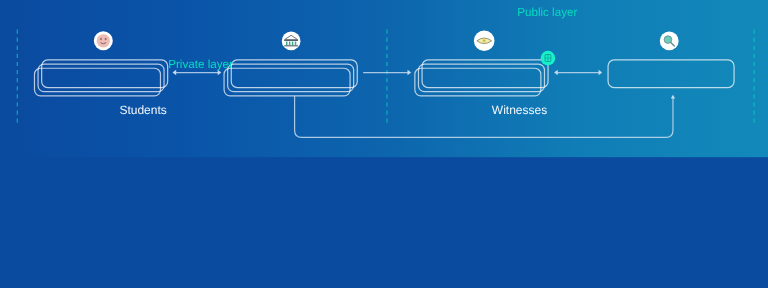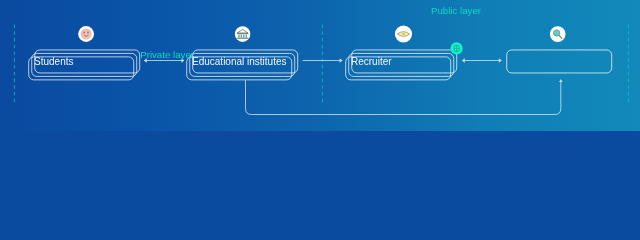--- a/index.html
+++ b/index.html
@@ -3,21 +3,21 @@
 <meta charset="utf-8">
 <title>Private and Public layer diagram</title>
 <style>
   html,body{margin:0;padding:0;background:#0a4a9f;}
   body{width:640px;height:131px;overflow:hidden;font-family:"Liberation Sans",sans-serif;}
   #stage{position:relative;width:640px;height:131px;overflow:hidden;
          background:linear-gradient(90deg,#0a4a9f 0%,#0a55a9 25%,#0d65ad 50%,#107db6 75%,#1289ba 100%);}
   #stage > *{position:absolute;}
   #vec{left:0;top:0;width:640px;height:131px;}
   .layer-label{color:#06dcc0;font-size:9.7px;line-height:10px;white-space:nowrap;}
-  .node-label{color:#f2f7fd;font-size:10px;line-height:11px;white-space:nowrap;text-align:left;}
+  .node-label{color:#f2f7fd;font-size:10px;line-height:11px;white-space:nowrap;text-align:right;margin-top:31px;}
   svg{display:block;overflow:visible;}
 </style>
 </head>
 <body>
 
 <div id="stage">
   <svg id="vec" width="640" height="131" viewBox="0 0 640 131">
       <line x1="14.45" y1="24.6" x2="14.45" y2="103" stroke="#0ad0c4" stroke-width="1.15" stroke-dasharray="3.5 3.25" stroke-opacity="0.62"></line>
       <line x1="322.45" y1="24.6" x2="322.45" y2="103" stroke="#0ad0c4" stroke-width="1.15" stroke-dasharray="3.5 3.25" stroke-opacity="0.62"></line>
       <line x1="628.45" y1="24.6" x2="628.45" y2="103" stroke="#0ad0c4" stroke-width="1.15" stroke-dasharray="3.5 3.25" stroke-opacity="0.62"></line>
@@ -88,15 +88,14 @@
       </svg>
       <svg x="549.85" y="26.25" width="15.7" height="15.7" viewBox="0 0 32 32">
         <circle cx="16" cy="16" r="16" fill="#ffffff"></circle>
         <circle cx="13.8" cy="13.8" r="6.5" fill="#6ccbb9" stroke="#5e8a8f" stroke-width="1.35"></circle>
         <line x1="18.7" y1="18.7" x2="24.6" y2="24.6" stroke="#5e8a8f" stroke-width="2.2" stroke-linecap="round"></line>
       </svg>
     </svg>
 <div class="layer-label" style="left: 140.2px; top: 22px; margin-top: 28px;">Private layer</div>
     <div class="layer-label" style="left: 431px; top: 5.9px;">Public layer</div>
     <div class="node-label" style="left: 34px; top: 55.76px; width: 105px;">Students</div>
-    <div class="node-label" style="left: 192px; top: 55.76px; width: 105px;">Educational institutes</div>
-    <div class="node-label" style="left: 351px; top: 55.76px; width: 105px;">Recruiter</div>
+    <div class="node-label" style="left: 351px; top: 55.76px; width: 105px;">Witnesses</div>
   </div>
 
 </body></html>

